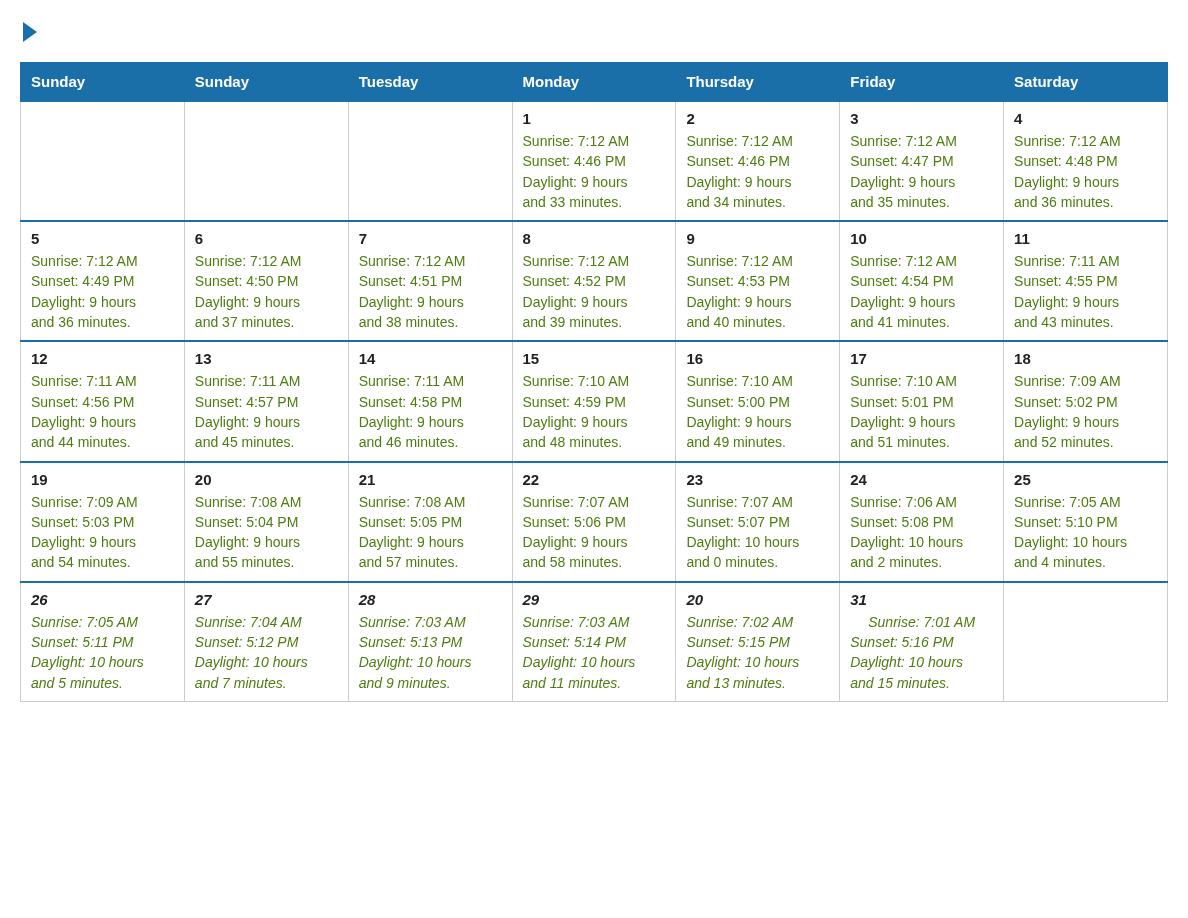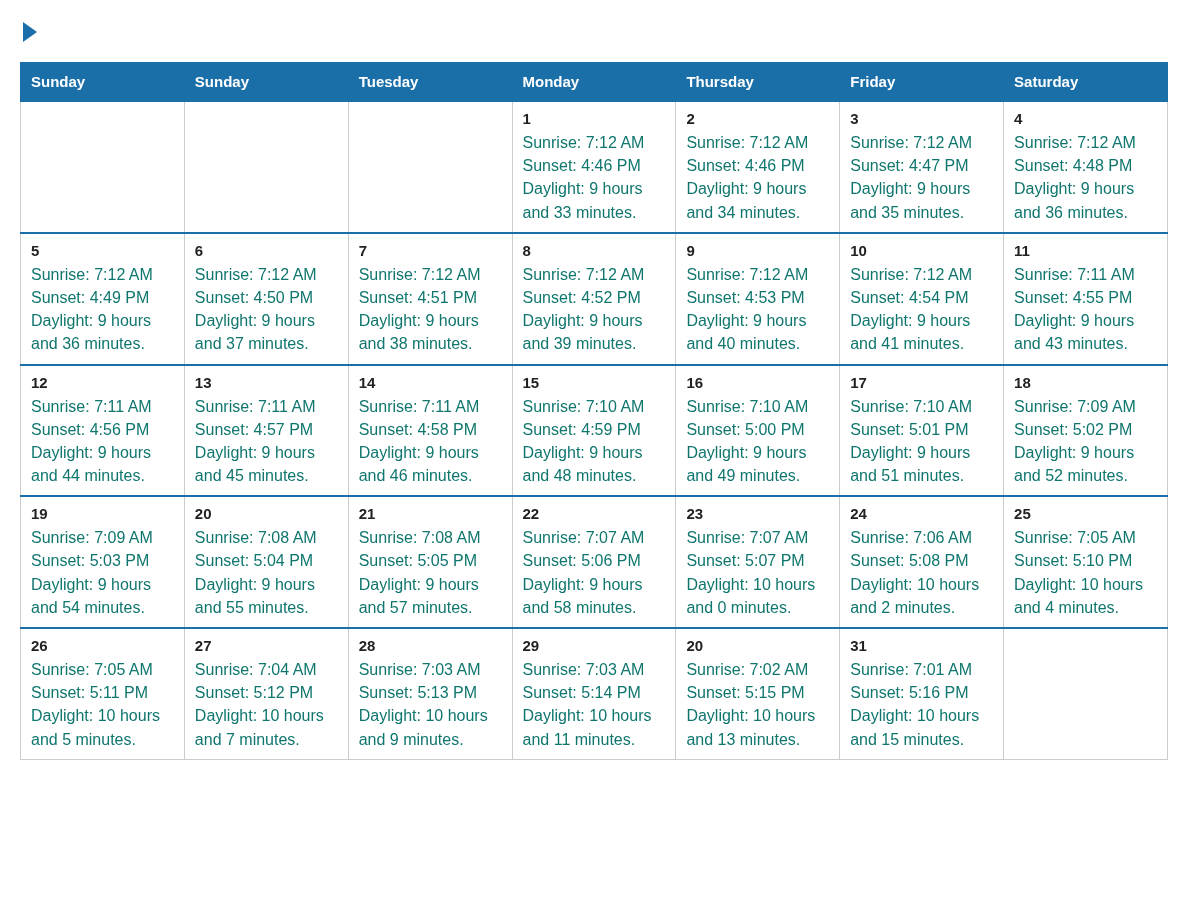--- a/index.html
+++ b/index.html
@@ -90,29 +90,30 @@
       padding-left: 8px;
     }
     .day-number {
       font-size: 15px;
       font-weight: bold;
       color: #222;
       display: block;
       margin-bottom: 4px;
     }
     .day-info {
-      font-size: 16px;
-      color: #0f766e;
+      font-size: 14px;
+      color: #4d7c0f;
       line-height: 1.45;
     }
     .empty-cell {
       background: #fff;
     }
     .calendar tbody tr:last-child {
       border-bottom: none;
+      font-style: italic;
     }
   </style>
 </head>
 <body>
 
 <div class="header">
   <div class="logo">
     <div class="logo-top">
       <span class="logo-general"></span>
       <div class="logo-arrow"></div>
@@ -263,20 +264,20 @@
 Daylight: 10 hours
 and 9 minutes.</span></td>
         <td><span class="day-number">29</span><span class="day-info" style="white-space: pre-line;">Sunrise: 7:03 AM
 Sunset: 5:14 PM
 Daylight: 10 hours
 and 11 minutes.</span></td>
         <td><span class="day-number">20</span><span class="day-info" style="white-space: pre-line;">Sunrise: 7:02 AM
 Sunset: 5:15 PM
 Daylight: 10 hours
 and 13 minutes.</span></td>
-        <td><span class="day-number">31</span><span class="day-info" style="white-space: pre-line;">Sunrise: 7:01 AM
+        <td><span class="day-number">31</span><span class="day-info" style="white-space: pre-line; margin-left: 18px;">Sunrise: 7:01 AM
 Sunset: 5:16 PM
 Daylight: 10 hours
 and 15 minutes.</span></td>
         <td class="empty-cell"></td>
       </tr>
     </tbody>
 </table>
 
 </body></html>

